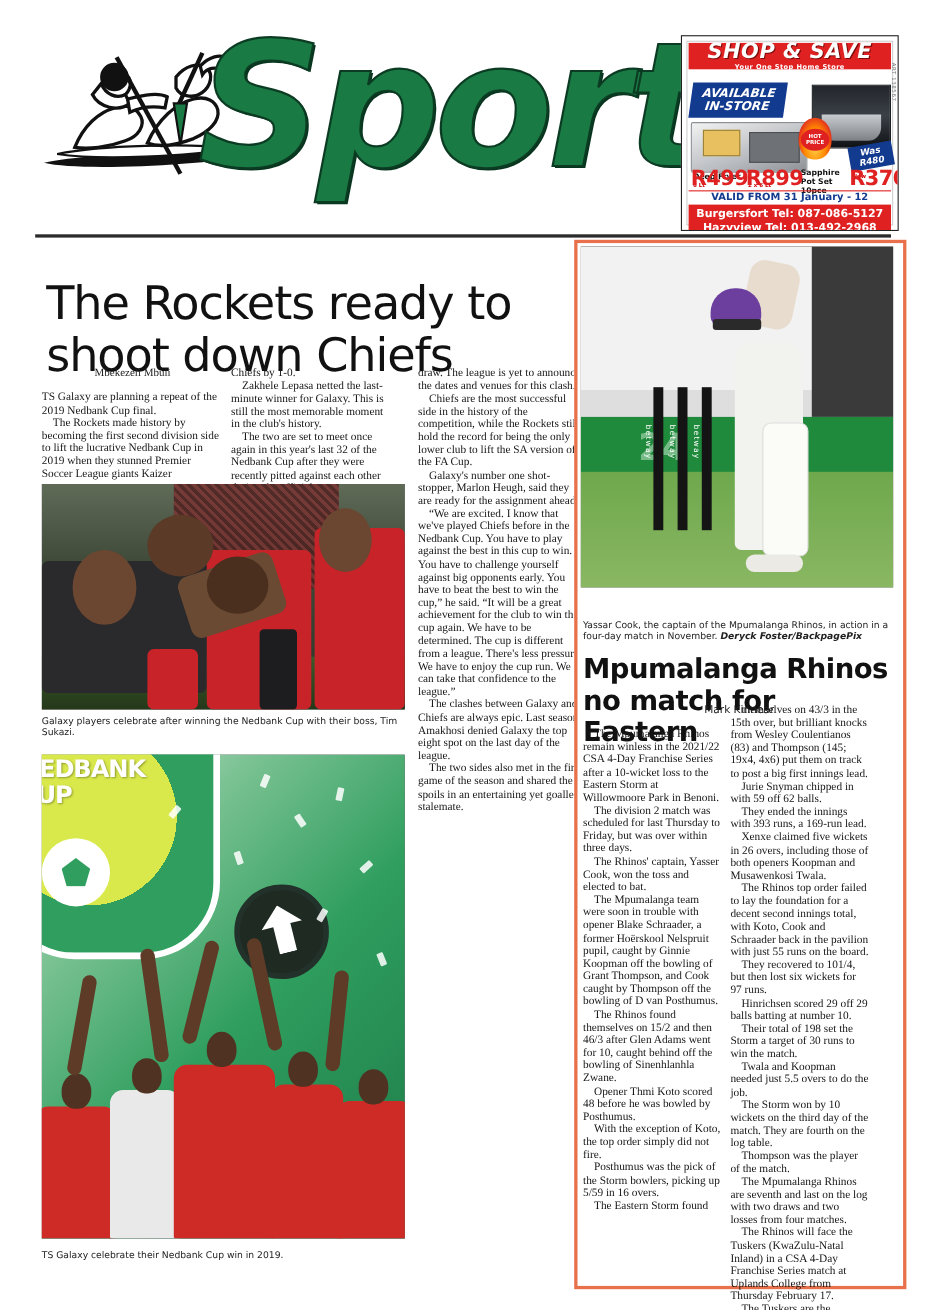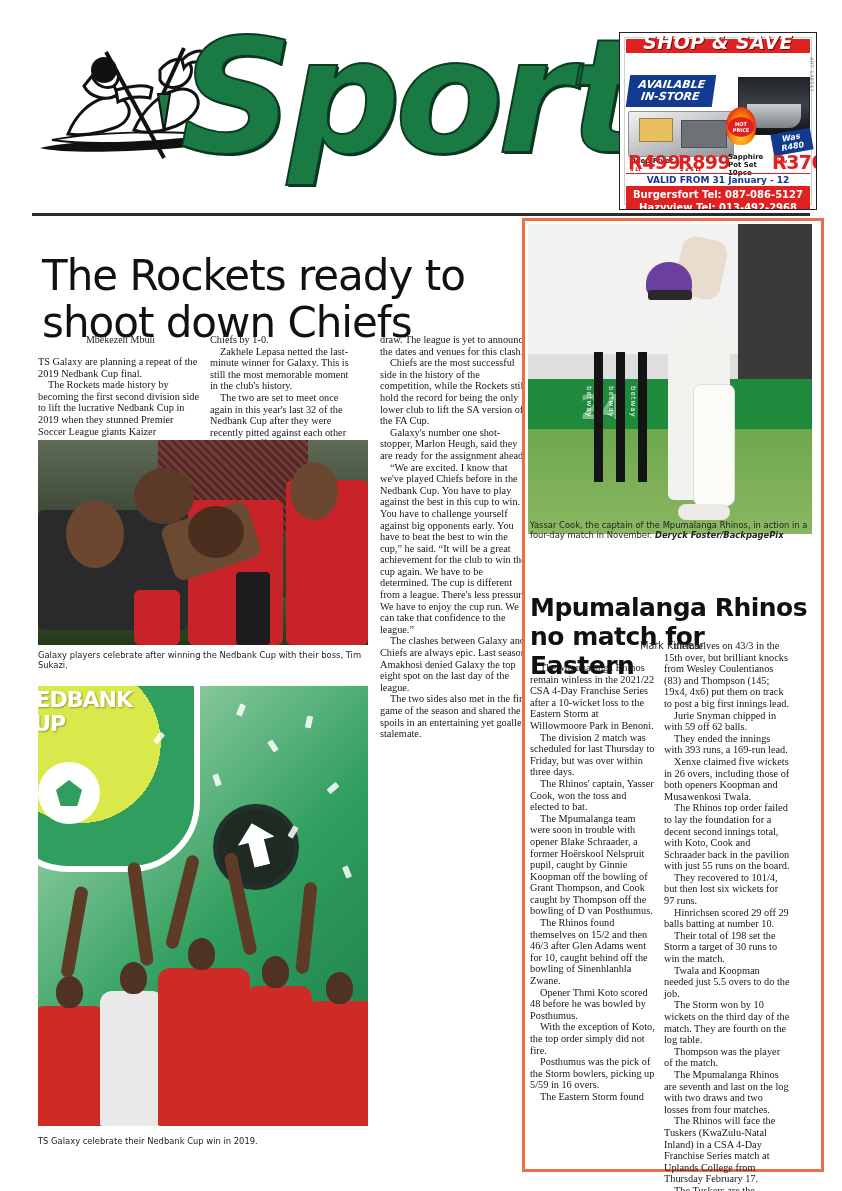--- a/index.html
+++ b/index.html
@@ -31,21 +31,21 @@
   .masthead-rule{position:absolute;left:32px;top:213px;width:778px;height:3px;background:#2b2b2b;}
 
   
   .ad{
     position:absolute;left:619px;top:32px;width:196px;height:176px;
     border:1px solid #222;background:#fff;overflow:hidden;
     font-family:"DejaVu Sans", sans-serif;
   }
   .ad-inner{position:absolute;left:4px;top:4px;right:4px;bottom:4px;border:1px solid #cfcfcf;}
   .ad-banner{
-    position:absolute;left:6px;top:6px;right:6px;height:14px;background:#e02122;
+    position:absolute;left:6px;top:6px;right:6px;height:24px;background:#e02122;
     display:flex;flex-direction:column;align-items:center;justify-content:center;
   }
   .ad-banner .t1{
     color:#fff;font-weight:bold;font-style:italic;font-size:19px;letter-spacing:0.5px;
     line-height:19px;text-shadow:1px 1px 0 #7a0c0c;
   }
   .ad-banner .t2{color:#fff;font-size:6px;font-weight:bold;letter-spacing:0.4px;margin-top:1px;}
   .ad-avail{
     position:absolute;left:8px;top:42px;width:86px;height:32px;background:#123a8f;
     transform:skewX(-8deg);
@@ -183,21 +183,21 @@
     font-family:"DejaVu Sans",sans-serif;letter-spacing:1px;width:9px;text-align:center;
   }
   .ph3 .bats{position:absolute;left:140px;bottom:34px;width:62px;height:190px;background:#f2f2ef;border-radius:18px 18px 6px 6px;}
   .ph3 .helm{position:absolute;left:118px;top:38px;width:46px;height:34px;border-radius:22px 22px 8px 8px;background:#6c3f9e;}
   .ph3 .helmgrill{position:absolute;left:120px;top:66px;width:44px;height:10px;background:#2a2a2a;border-radius:3px;}
   .ph3 .armup{position:absolute;left:150px;top:14px;width:46px;height:60px;background:#e8dccf;border-radius:14px;transform:rotate(12deg);}
   .ph3 .pad{position:absolute;left:165px;bottom:28px;width:40px;height:120px;background:#fbfbf8;border-radius:8px;border:1px solid #ddd;}
   .ph3 .shoe{position:absolute;left:150px;bottom:14px;width:52px;height:16px;background:#eceae4;border-radius:8px;}
   .ph3 .grass2{position:absolute;left:0;bottom:0;width:100%;height:34%;background:linear-gradient(180deg,#6ea84d,#8ab762);}
 
-  .cap3{position:absolute;left:530px;top:520px;width:280px;}
+  .cap3{position:absolute;left:530px;top:563px;width:280px;}
   .crick-head{
     position:absolute;left:530px;top:572px;width:284px;
     font-family:"DejaVu Sans", sans-serif;font-size:25px;line-height:29px;color:#111;letter-spacing:-0.5px;
   }
   .crick-byline{
     position:absolute;left:530px;top:640px;width:284px;
     font-family:"DejaVu Sans", sans-serif;font-size:9.6px;color:#222;text-align:center;
   }
   .crick-col{
     position:absolute;font-family:"Liberation Serif", serif;font-size:10.3px;line-height:11.6px;color:#161616;

